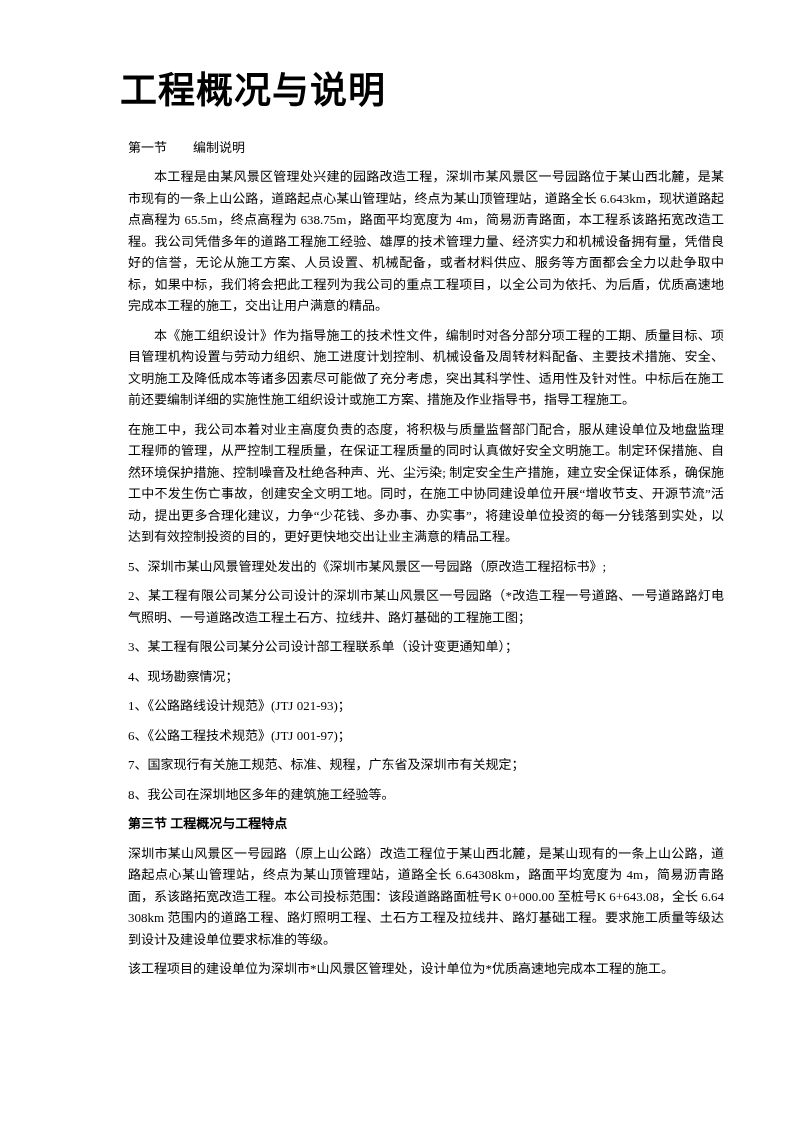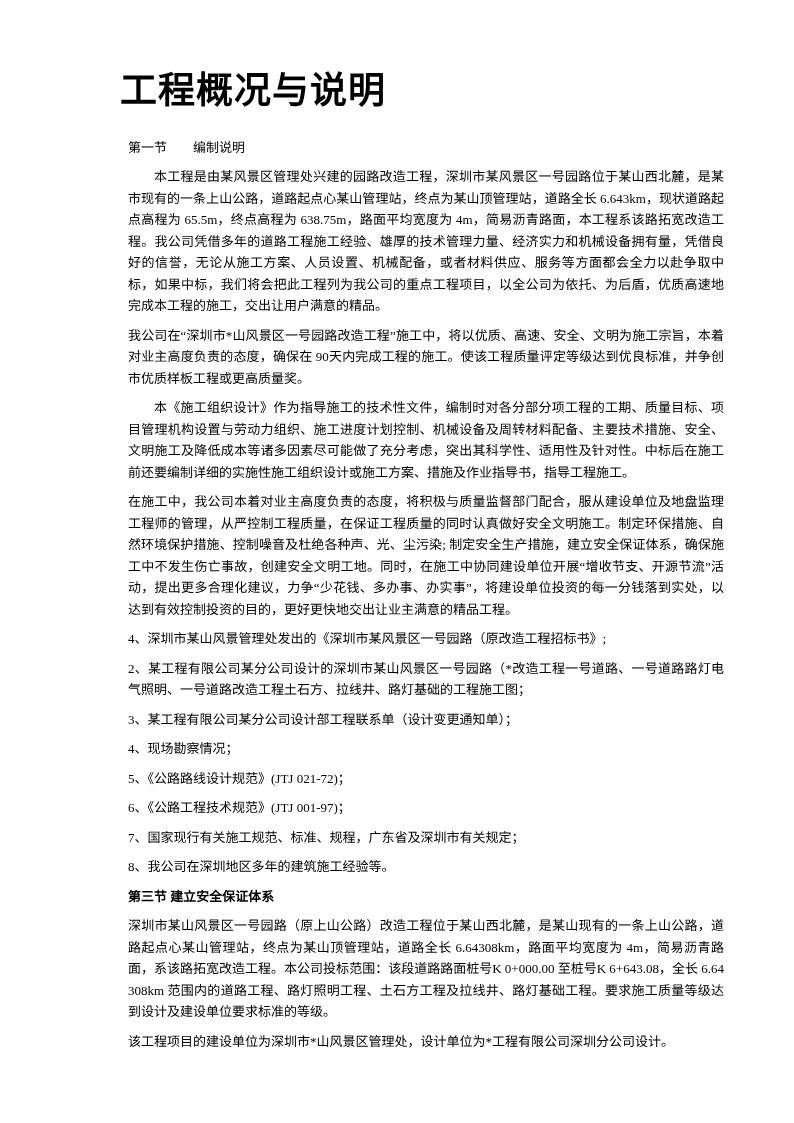--- a/index.html
+++ b/index.html
@@ -48,32 +48,31 @@
 </style>
 </head>
 <body>
 
 <div class="page">
 
   <h1 class="doc-title">工程概况与说明</h1>
 
   <div class="heading">第一节　　编制说明</div>
   <p class="para indent">本工程是由某风景区管理处兴建的园路改造工程，深圳市某风景区一号园路位于某山西北麓，是某市现有的一条上山公路，道路起点心某山管理站，终点为某山顶管理站，道路全长 6.643km，现状道路起点高程为 65.5m，终点高程为 638.75m，路面平均宽度为 4m，简易沥青路面，本工程系该路拓宽改造工程。我公司凭借多年的道路工程施工经验、雄厚的技术管理力量、经济实力和机械设备拥有量，凭借良好的信誉，无论从施工方案、人员设置、机械配备，或者材料供应、服务等方面都会全力以赴争取中标，如果中标，我们将会把此工程列为我公司的重点工程项目，以全公司为依托、为后盾，优质高速地完成本工程的施工，交出让用户满意的精品。</p>
-  <p class="para">我公司在“深圳市*山风景区一号园路改造工程”施工中，将以优质、高速、安全、文明为施工宗旨，本着对业主高度负责的态度，确保在 90天内完成工程的施工。使该工程质量评定等级达到优良标准，并争创市优质样板工程或更高质量奖。</p>
   <p class="para indent">本《施工组织设计》作为指导施工的技术性文件，编制时对各分部分项工程的工期、质量目标、项目管理机构设置与劳动力组织、施工进度计划控制、机械设备及周转材料配备、主要技术措施、安全、文明施工及降低成本等诸多因素尽可能做了充分考虑，突出其科学性、适用性及针对性。中标后在施工前还要编制详细的实施性施工组织设计或施工方案、措施及作业指导书，指导工程施工。</p>
   <p class="para">在施工中，我公司本着对业主高度负责的态度，将积极与质量监督部门配合，服从建设单位及地盘监理工程师的管理，从严控制工程质量，在保证工程质量的同时认真做好安全文明施工。制定环保措施、自然环境保护措施、控制噪音及杜绝各种声、光、尘污染; 制定安全生产措施，建立安全保证体系，确保施工中不发生伤亡事故，创建安全文明工地。同时，在施工中协同建设单位开展“增收节支、开源节流”活动，提出更多合理化建议，力争“少花钱、多办事、办实事”，将建设单位投资的每一分钱落到实处，以达到有效控制投资的目的，更好更快地交出让业主满意的精品工程。</p>
 
   <div>
-    <p class="list-item">4、深圳市某山风景管理处发出的《深圳市某风景区一号园路（原改造工程招标书》;</p>
+    <p class="list-item">5、深圳市某山风景管理处发出的《深圳市某风景区一号园路（原改造工程招标书》;</p>
     <p class="list-item">2、某工程有限公司某分公司设计的深圳市某山风景区一号园路（*改造工程一号道路、一号道路路灯电气照明、一号道路改造工程土石方、拉线井、路灯基础的工程施工图；</p>
     <p class="list-item">3、某工程有限公司某分公司设计部工程联系单（设计变更通知单）；</p>
     <p class="list-item">4、现场勘察情况；</p>
-    <p class="list-item">5、《公路路线设计规范》(JTJ 021-72)；</p>
+    <p class="list-item">1、《公路路线设计规范》(JTJ 021-93)；</p>
     <p class="list-item">6、《公路工程技术规范》(JTJ 001-97)；</p>
     <p class="list-item">7、国家现行有关施工规范、标准、规程，广东省及深圳市有关规定；</p>
     <p class="list-item">8、我公司在深圳地区多年的建筑施工经验等。</p>
   </div>
 
-  <div class="heading heading-bold">第三节 建立安全保证体系</div>
+  <div class="heading heading-bold">第三节 工程概况与工程特点</div>
   <p class="para">深圳市某山风景区一号园路（原上山公路）改造工程位于某山西北麓，是某山现有的一条上山公路，道路起点心某山管理站，终点为某山顶管理站，道路全长 6.64308km，路面平均宽度为 4m，简易沥青路面，系该路拓宽改造工程。本公司投标范围：该段道路路面桩号K 0+000.00 至桩号K 6+643.08，全长 6.64308km 范围内的道路工程、路灯照明工程、土石方工程及拉线井、路灯基础工程。要求施工质量等级达到设计及建设单位要求标准的等级。</p>
-  <p class="para">该工程项目的建设单位为深圳市*山风景区管理处，设计单位为*工程有限公司深圳分公司设计。</p>
+  <p class="para">该工程项目的建设单位为深圳市*山风景区管理处，设计单位为*优质高速地完成本工程的施工。</p>
 
 </div>
 
 </body></html>

